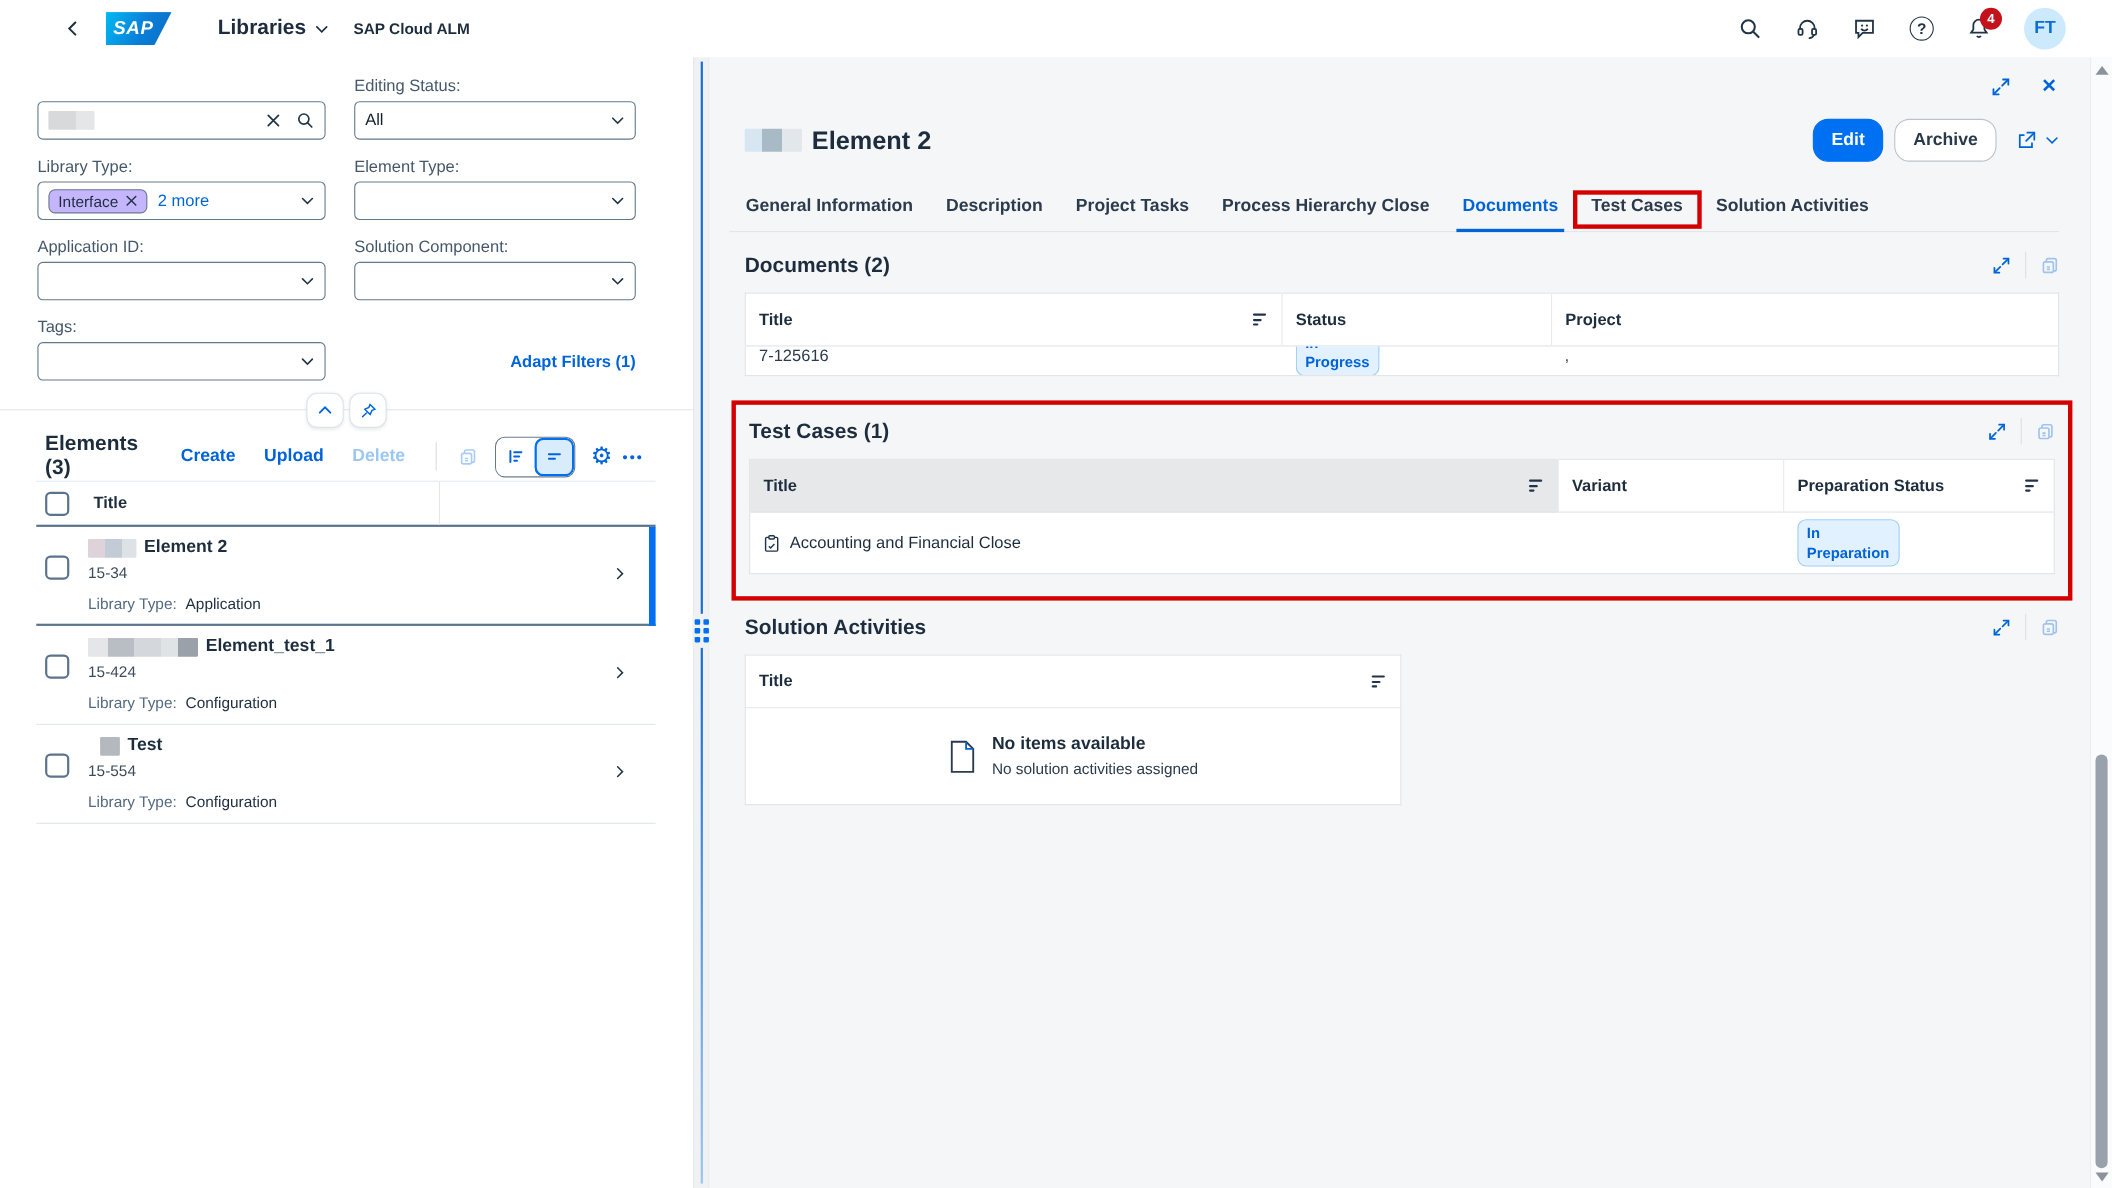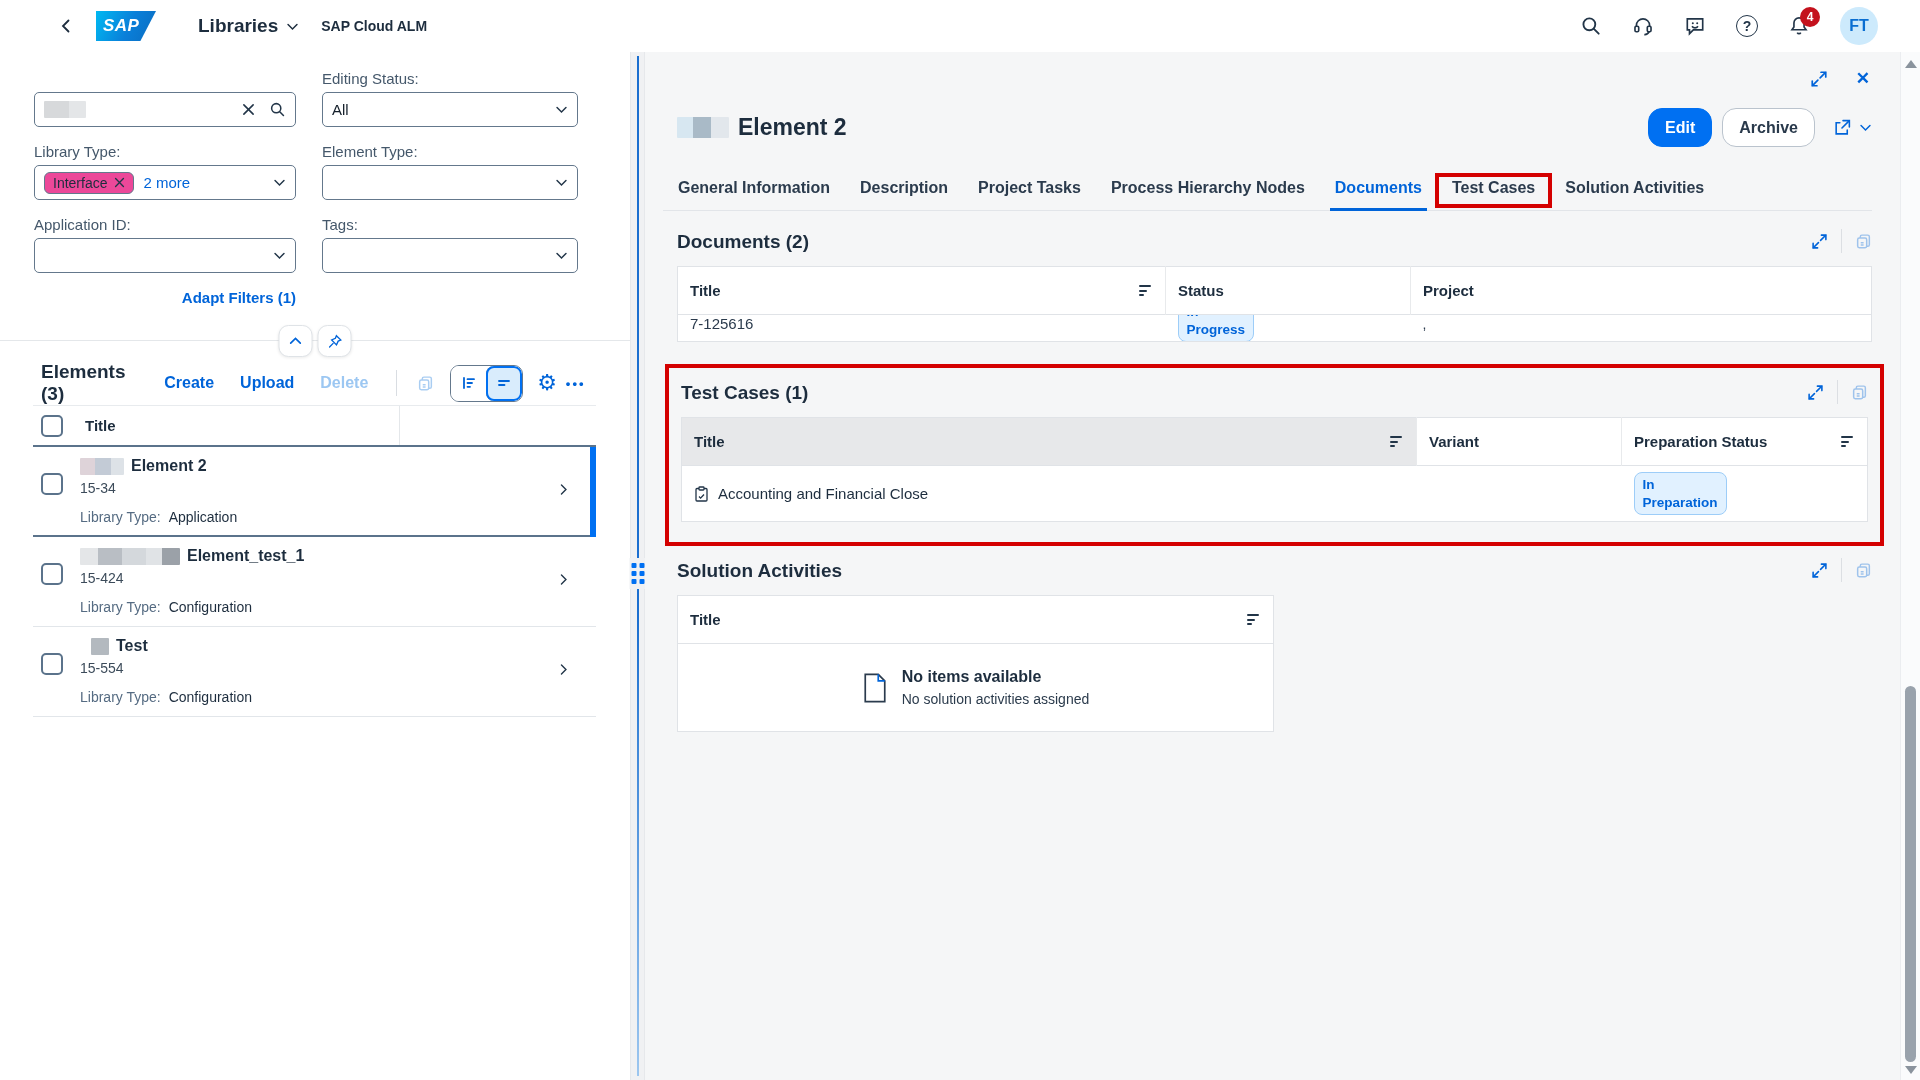--- a/index.html
+++ b/index.html
@@ -37,21 +37,21 @@
   .view-star { color:#0064d9; font-size:16px; font-weight:bold; vertical-align:top; }
 
   .filter-grid { display:grid; grid-template-columns:262px 256px; column-gap:26px; row-gap:16px;
                  margin:18px 0 0 34px; }
   .f-label { font-size:15px; color:#45586b; height:22px; }
   .f-control { height:35px; border:1px solid #64788c; border-radius:5px; background:#fff;
                display:flex; align-items:center; padding:0 9px; font-size:15px; color:#131e29; }
   .f-control .spacer { flex:1; }
   .chev-dn { color:#223548; display:flex; }
   .token { display:flex; align-items:center; gap:7px; border:1px solid #64788c; border-radius:6px;
-           padding:2px 8px; font-size:14px; color:#1d2d3e; background:#ec4899; }
+           padding:2px 8px; font-size:14px; color:#1d2d3e; background:#c4b5fd; }
   .token .x { font-size:12px; color:#223548; cursor:pointer; }
   .more-link { color:#0064d9; font-size:15px; margin-left:9px; cursor:pointer; }
   .adapt-cell { display:flex; align-items:flex-end; justify-content:flex-end; padding-bottom:8px; }
   .adapt-link { color:#0064d9; font-size:15px; font-weight:bold; cursor:pointer; }
 
   .redact { display:inline-block; height:17px; border-radius:1px; vertical-align:middle; }
 
   .collapse-row { position:relative; margin-top:26px; height:0; border-top:1px solid #e4e7ea; }
   .collapse-btns { position:absolute; left:50%; transform:translate(-50%,-50%); display:flex; gap:5px; }
   .round-btn { width:34px; height:32px; background:#fff; border:1px solid #dfe3e7; border-radius:10px;
@@ -321,20 +321,31 @@
         <div class="f-label">Application ID:</div>
         <div class="f-control">
           <span class="spacer"></span>
           <span class="chev-dn">
             <svg width="13" height="13" viewBox="0 0 16 16">
                 <path d="M2.5 5.5 L8 11 L13.5 5.5" fill="none" stroke="#223548" stroke-width="1.8" stroke-linecap="round"></path>
               </svg>
           </span>
         </div>
       </div>
+      <div>
+        <div class="f-label">Solution Component:</div>
+        <div class="f-control">
+          <span class="spacer"></span>
+          <span class="chev-dn">
+            <svg width="13" height="13" viewBox="0 0 16 16">
+                <path d="M2.5 5.5 L8 11 L13.5 5.5" fill="none" stroke="#223548" stroke-width="1.8" stroke-linecap="round"></path>
+              </svg>
+          </span>
+        </div>
+      </div>
 
       <div>
         <div class="f-label">Tags:</div>
         <div class="f-control">
           <span class="spacer"></span>
           <span class="chev-dn">
             <svg width="13" height="13" viewBox="0 0 16 16">
                 <path d="M2.5 5.5 L8 11 L13.5 5.5" fill="none" stroke="#223548" stroke-width="1.8" stroke-linecap="round"></path>
               </svg>
           </span>
@@ -514,21 +525,21 @@
               </svg>
           </span>
         </span>
       </div>
     </div>
 
     <div class="tabs">
       <span class="tab">General Information</span>
       <span class="tab">Description</span>
       <span class="tab">Project Tasks</span>
-      <span class="tab">Process Hierarchy Nodes</span>
+      <span class="tab">Process Hierarchy Close</span>
       <span class="tab selected">Documents</span>
       <span class="tab"><span>Test Cases</span><span class="red-frame"></span></span>
       <span class="tab">Solution Activities</span>
     </div>
 
     <div class="dp-scroll">
 
       <div class="section">
         <div class="sec-head">
           <span class="sec-title">Documents (2)</span>

